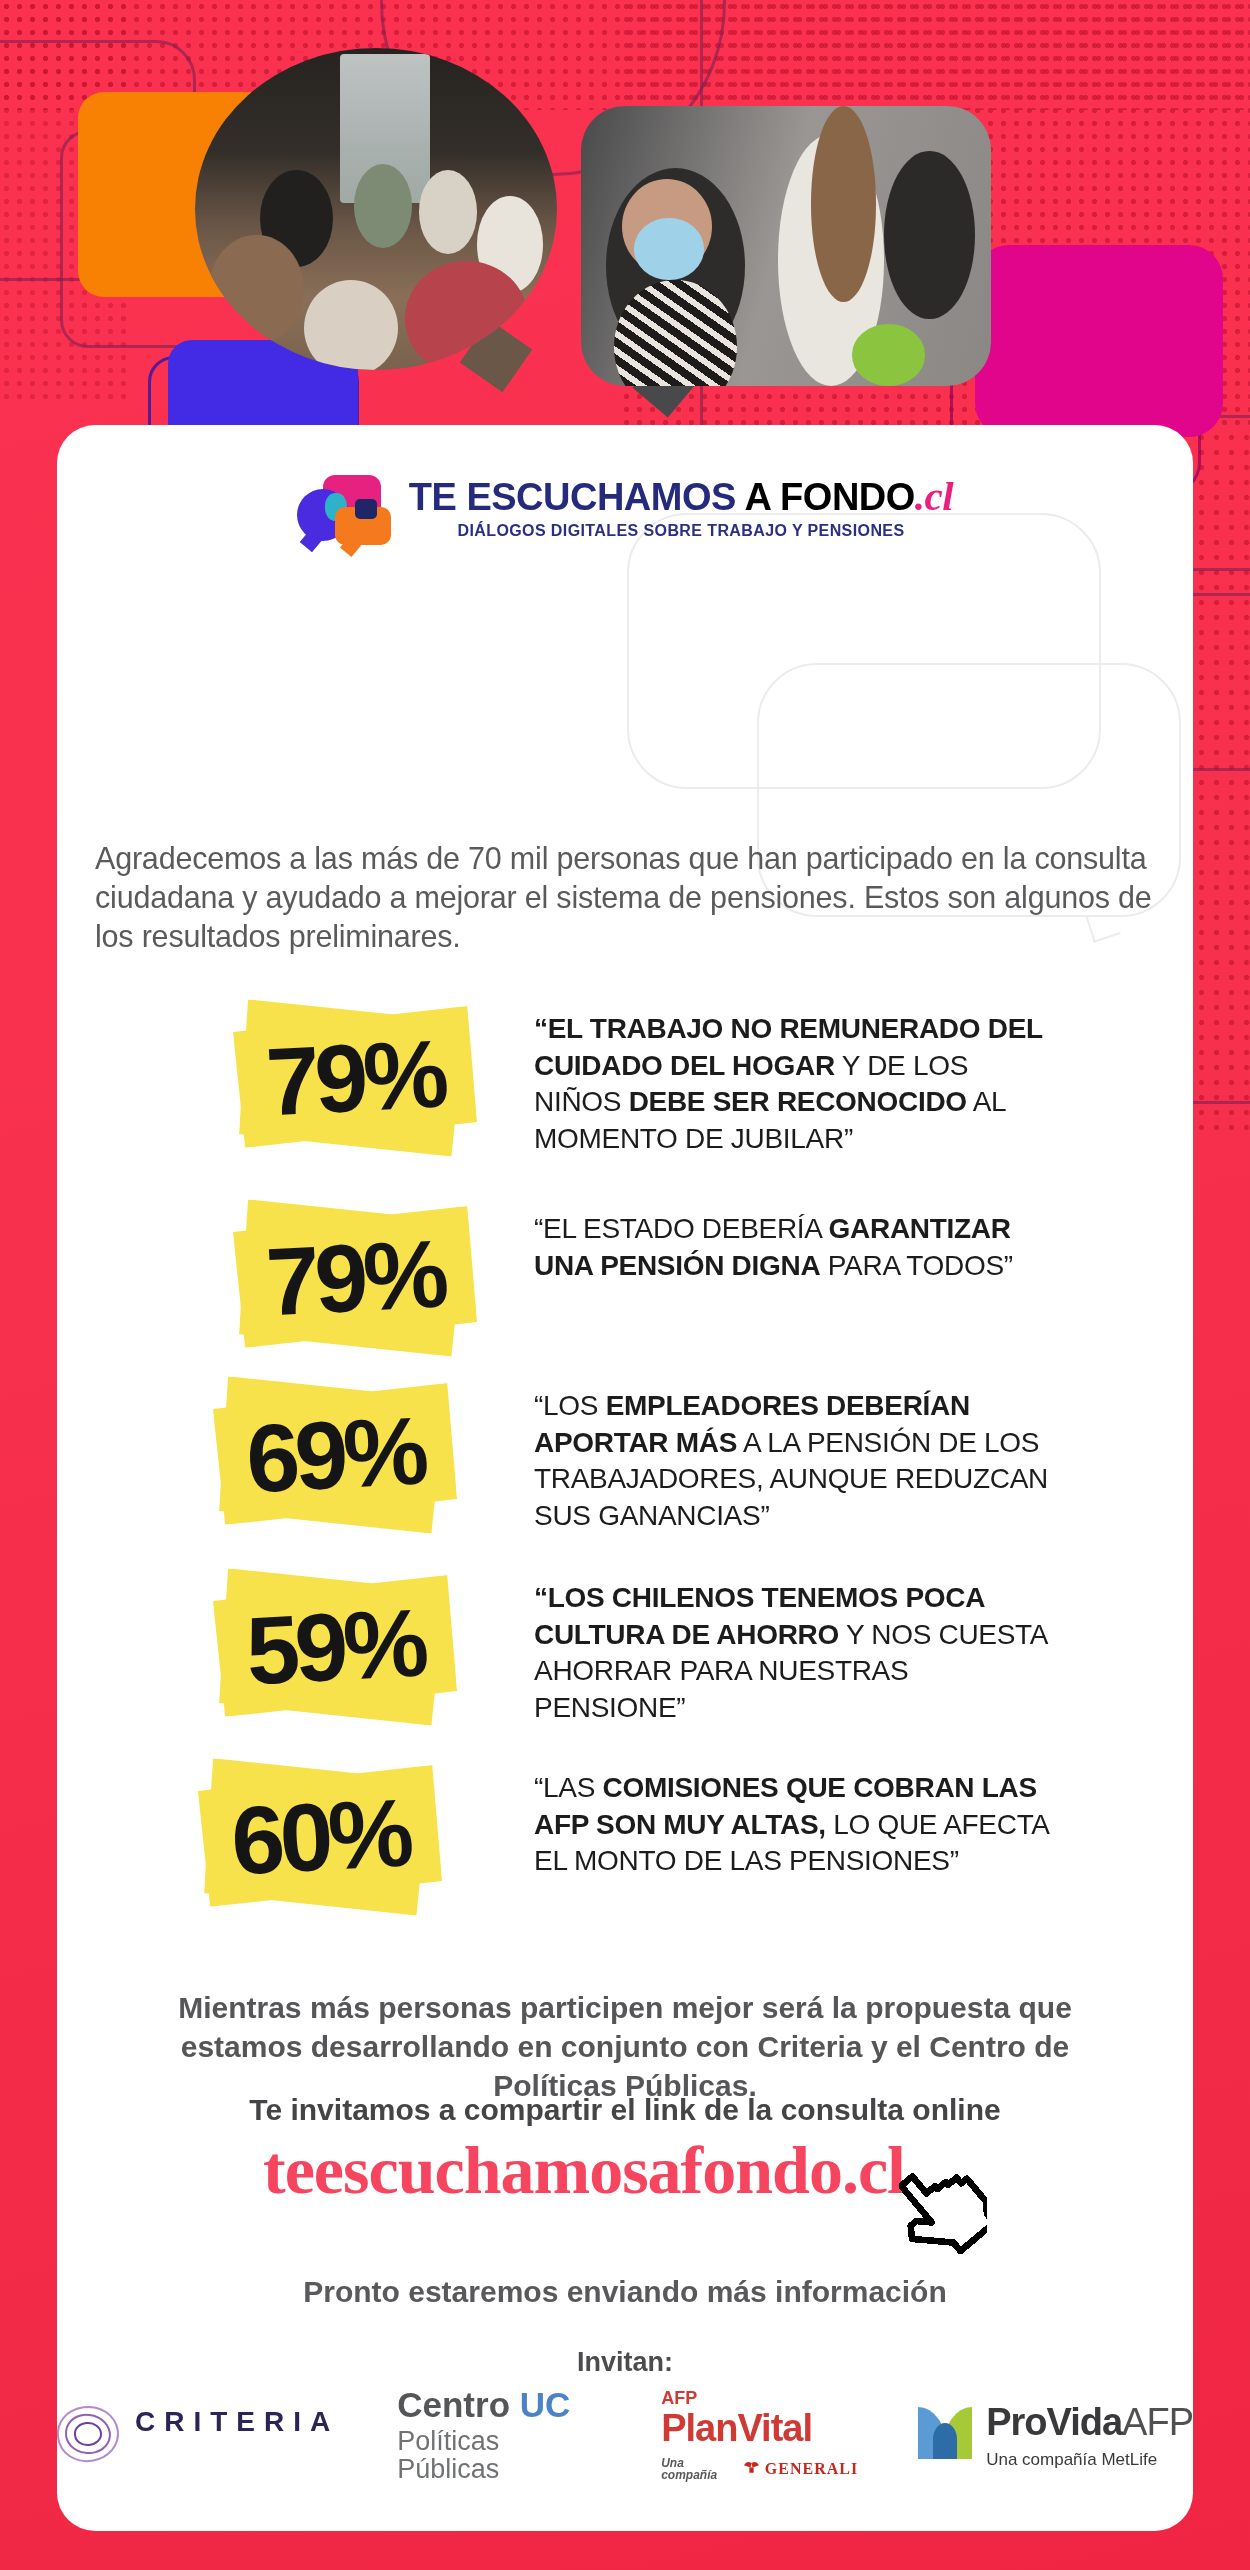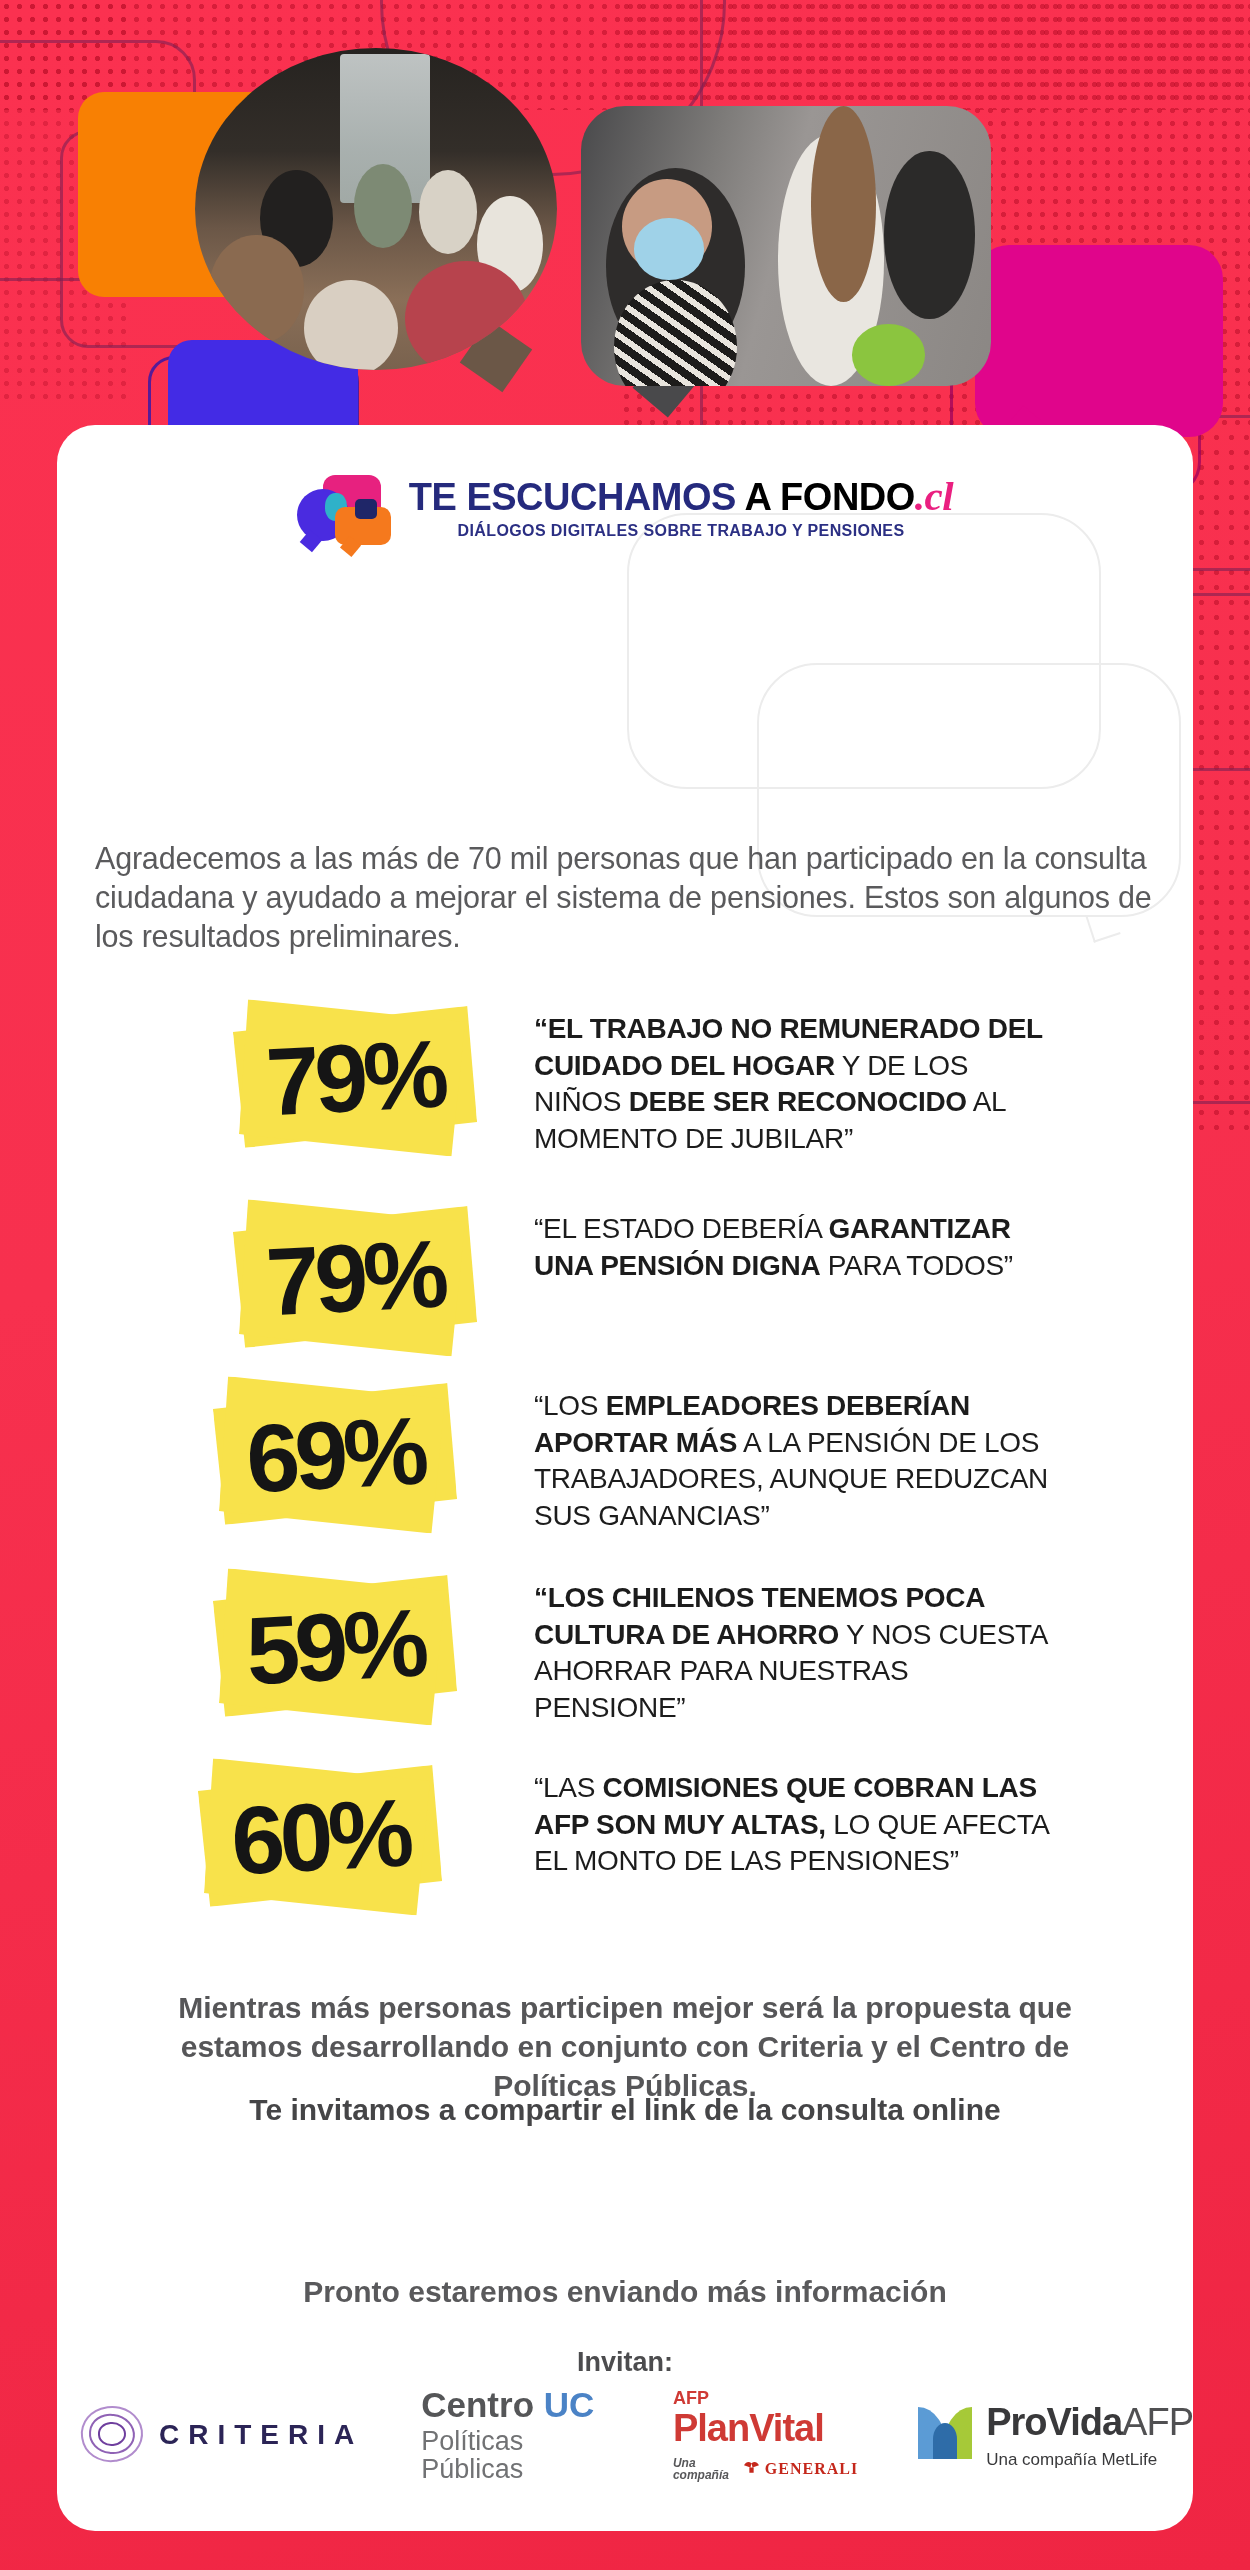--- a/index.html
+++ b/index.html
@@ -110,21 +110,21 @@
   .closing1{position:absolute;left:60px;top:1563px;width:1016px;text-align:center;font-size:30px;line-height:39px;font-weight:700;color:#565658;z-index:1;}
   .invite{position:absolute;left:0;top:1668px;width:100%;text-align:center;font-size:30px;font-weight:800;color:#454547;z-index:1;}
   .link-row{position:absolute;left:0;top:1706px;width:100%;text-align:center;z-index:1;white-space:nowrap;}
   .site-link{display:inline-block;font-family:"Liberation Serif",serif;font-weight:700;font-size:68px;color:#f6455f;letter-spacing:-1px;}
   .cursor-icon{display:inline-block;vertical-align:middle;margin-left:-6px;position:relative;top:26px;}
   .pronto{position:absolute;left:0;top:1850px;width:100%;text-align:center;font-size:30px;font-weight:700;color:#59595b;z-index:1;}
   .invitan{position:absolute;left:0;top:1922px;width:100%;text-align:center;font-size:27px;font-weight:800;color:#4c4c4e;z-index:1;}
 
   
   .logos{position:absolute;left:0;top:1962px;width:100%;display:flex;justify-content:center;align-items:center;gap:58px;z-index:1;}
-  .logo-criteria{display:flex;align-items:center;gap:14px;padding-left:24px;}
+  .logo-criteria{display:flex;gap:14px;}
   .crit-icon{position:relative;width:64px;height:58px;}
   .crit-icon span{position:absolute;border-radius:48% 52% 50% 50%;}
   .cr-o{left:0;top:0;width:58px;height:52px;border:2.5px solid #b18ccd;transform:rotate(-8deg);}
   .cr-m{left:8px;top:8px;width:42px;height:36px;border:2.5px solid #8f62b5;transform:rotate(6deg);}
   .cr-i{left:17px;top:16px;width:24px;height:20px;border:2.5px solid #6f3f9e;transform:rotate(-4deg);}
   .crit-name{font-size:28px;font-weight:600;letter-spacing:9px;color:#2b2456;}
   .logo-centrouc{display:flex;flex-direction:column;line-height:1.05;}
   .cuc-l1{font-size:35px;font-weight:800;color:#555658;}
   .cuc-l1 .uc{color:#4b83c6;}
   .cuc-l2{font-size:27px;color:#717274;margin-top:3px;}
@@ -257,20 +257,27 @@
       <div class="hl hl2"></div>
       <div class="stat-num">60%</div>
     </div>
     <div class="stat-text"><span>“LAS </span><b>COMISIONES QUE COBRAN LAS AFP SON MUY ALTAS,</b><span> LO QUE AFECTA EL MONTO DE LAS PENSIONES”</span></div>
   </div>
 </div>
 
     <div class="closing1">Mientras más personas participen mejor será la propuesta que estamos desarrollando en conjunto con Criteria y el Centro de Políticas Públicas.</div>
     <div class="invite">Te invitamos a compartir el link de la consulta online</div>
 
+    <div class="link-row">
+      <span class="site-link">teescuchamosafondo.cl</span><span class="cursor-icon"><svg width="88" height="96" viewBox="0 0 24 26">
+            <g transform="rotate(-40 12 13)">
+              <path d="M8 0 L12 0 12 6 15 6 15 7 18 7 18 8 21 8 21 10 23 10 23 18 21 21 21 24 9 24 9 21 4 16 1 13 3 10 5 10 8 13 Z" fill="#ffffff" stroke="#000000" stroke-width="1.8" stroke-linejoin="round" shape-rendering="crispEdges"></path>
+            </g>
+          </svg></span>
+    </div>
 
     <div class="pronto">Pronto estaremos enviando más información</div>
     <div class="invitan">Invitan:</div>
 
     <div class="logos">
       <div class="logo-criteria">
         <div class="crit-icon">
             <span class="cr-o"></span>
             <span class="cr-m"></span>
             <span class="cr-i"></span>

